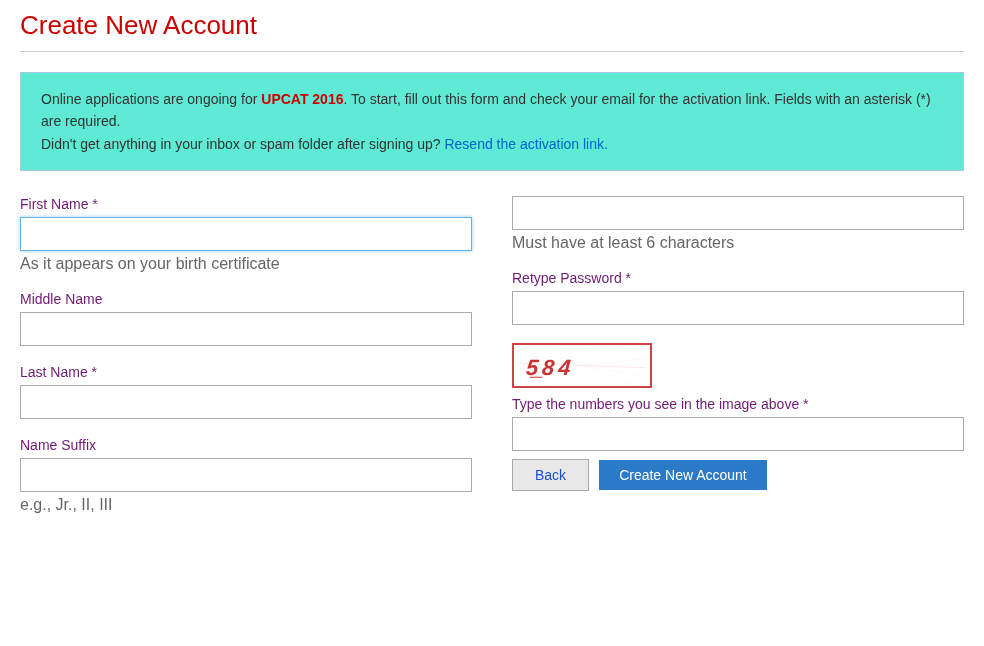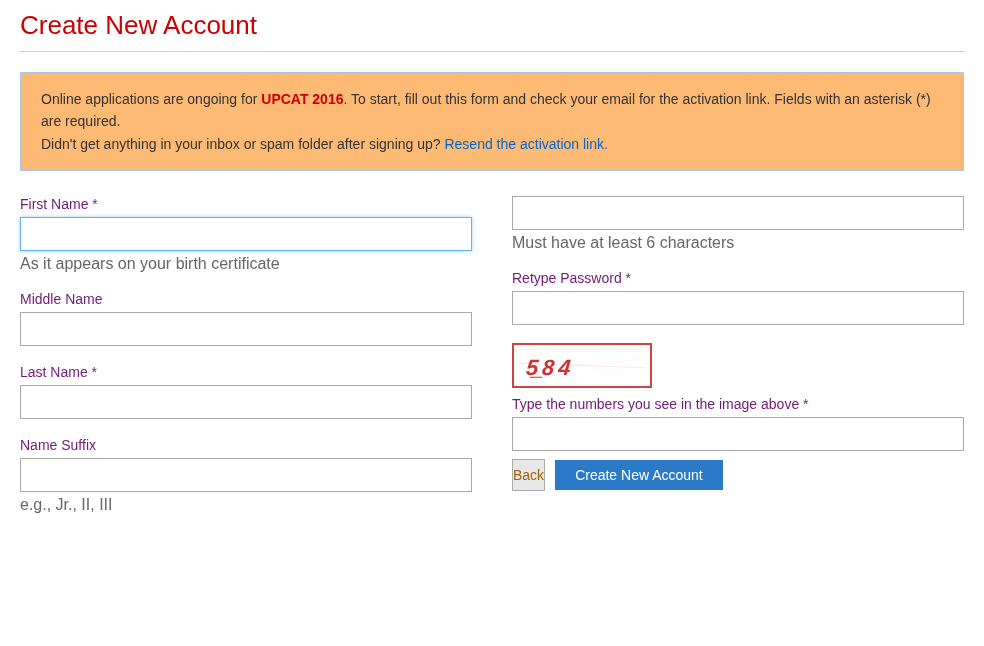--- a/index.html
+++ b/index.html
@@ -25,21 +25,21 @@
     }
 
     .divider {
       border: none;
       border-top: 1px solid #ccc;
       margin-bottom: 20px;
     }
 
     .info-box {
       border: 1px solid #a8c8e8;
-      background-color: #fdba74;
+      background-color: #5eead4;
       padding: 15px 20px;
       margin-bottom: 25px;
       line-height: 1.6;
     }
 
     .info-box .upcat-highlight {
       color: #cc0000;
       font-weight: bold;
     }
 
@@ -124,24 +124,24 @@
     .btn-row {
       display: flex;
       gap: 10px;
       align-items: center;
       margin-top: 8px;
     }
 
     .btn-back {
       background: #e8e8e8;
       border: 1px solid #aaa;
-      padding: 7px 0;
+      padding: 7px 22px;
       font-size: 14px;
       cursor: pointer;
-      color: #a16207;
+      color: #1d4ed8;
     }
 
     .btn-create {
       background: #2a7ac7;
       border: none;
       padding: 7px 20px;
       font-size: 14px;
       color: #fff;
       cursor: pointer;
     }

